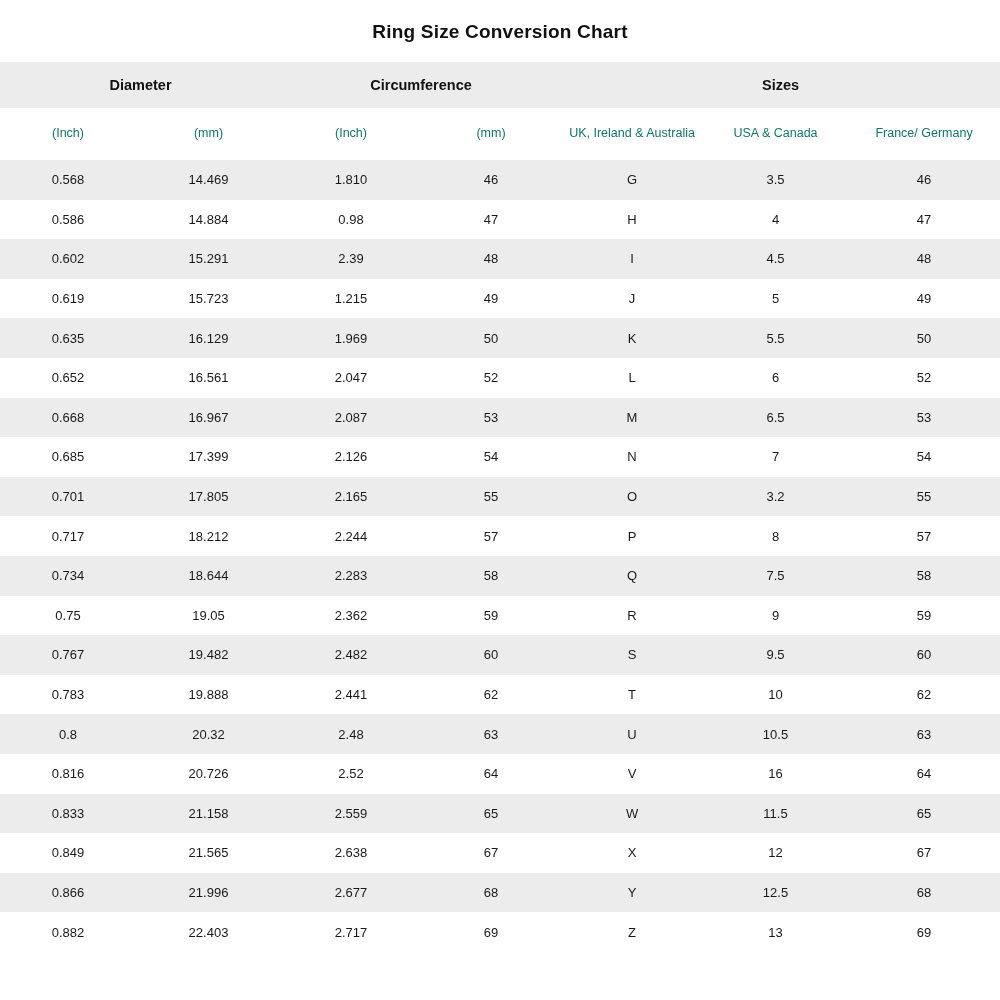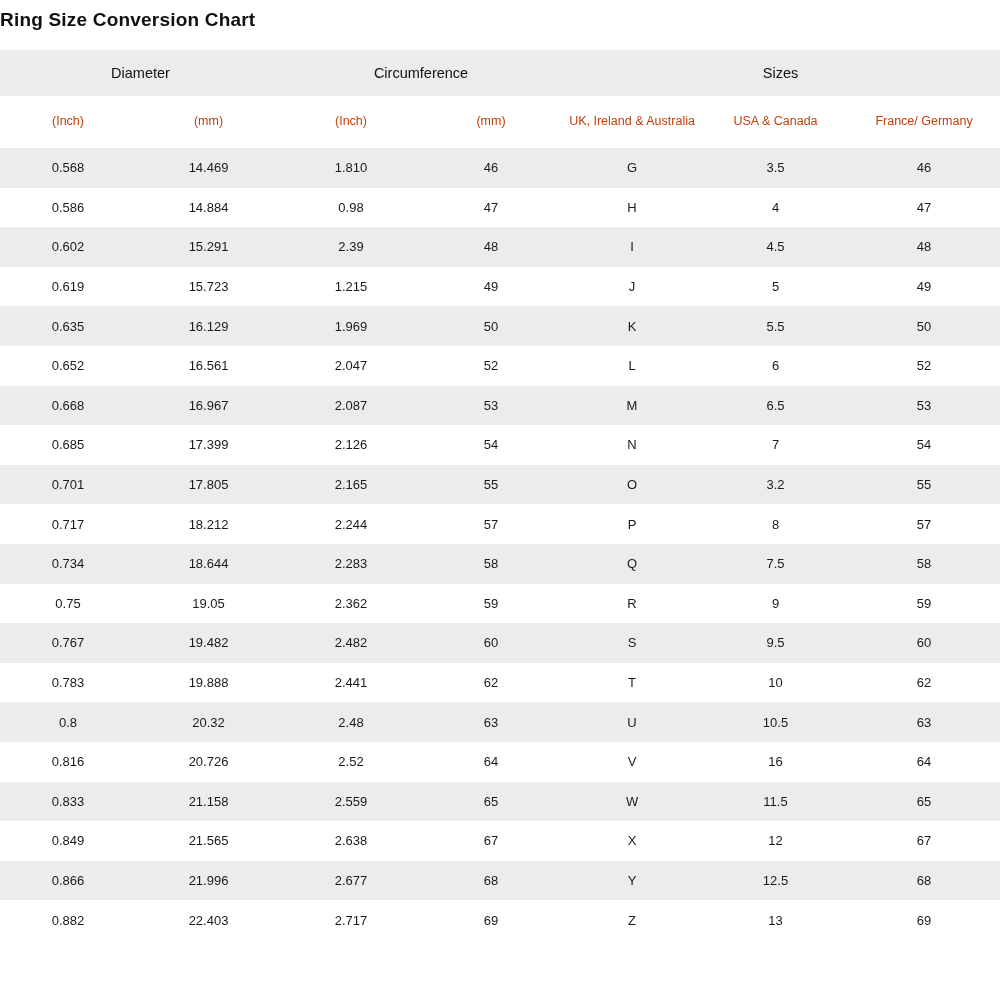--- a/index.html
+++ b/index.html
@@ -12,51 +12,52 @@
     height: 1000px;
     font-family: "Liberation Sans", sans-serif;
     color: #1a1a1a;
     overflow: hidden;
   }
   .page {
     width: 1000px;
     box-sizing: border-box;
   }
   .title {
+    text-align: center;
     font-size: 19px;
     font-weight: bold;
     color: #111111;
-    padding: 9px 0 19px 0;
+    padding: 21px 0 19px 0;
     letter-spacing: 0.2px;
   }
   table.chart {
     width: 1000px;
     border-collapse: collapse;
     table-layout: fixed;
   }
   table.chart td, table.chart th {
     text-align: center;
     vertical-align: middle;
     font-weight: normal;
     font-size: 13px;
     color: #1a1a1a;
     padding: 0;
   }
   tr.group-row th {
     height: 46px;
-    font-weight: normal;
+    font-weight: bold;
     font-size: 14.5px;
     background: #ececec;
     color: #111111;
   }
   tr.sub-row td {
     height: 52px;
     background: #ffffff;
     font-size: 12.5px;
-    color: #c2410c;
+    color: #0f766e;
     line-height: 1.25;
     padding: 0 6px;
   }
   tr.data-row td {
     height: 39.6px;
     font-size: 13px;
   }
   tr.data-row.shade td {
     background: #ececec;
   }

